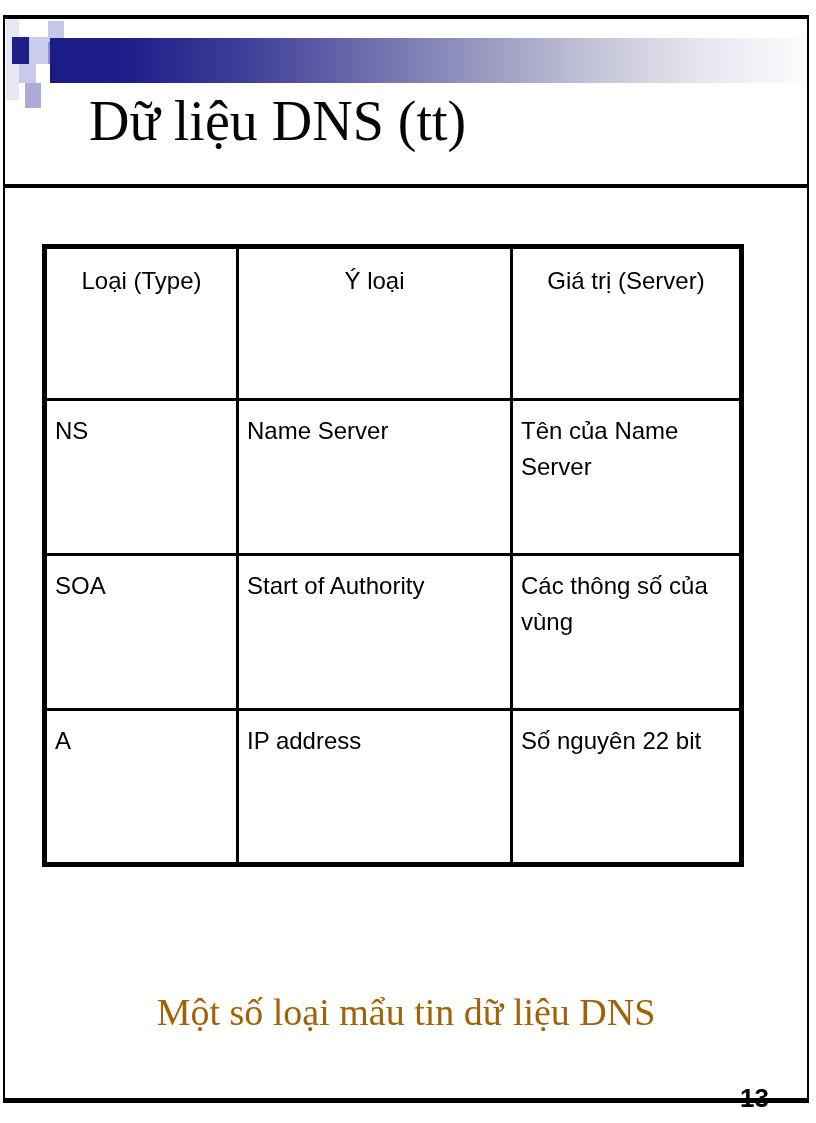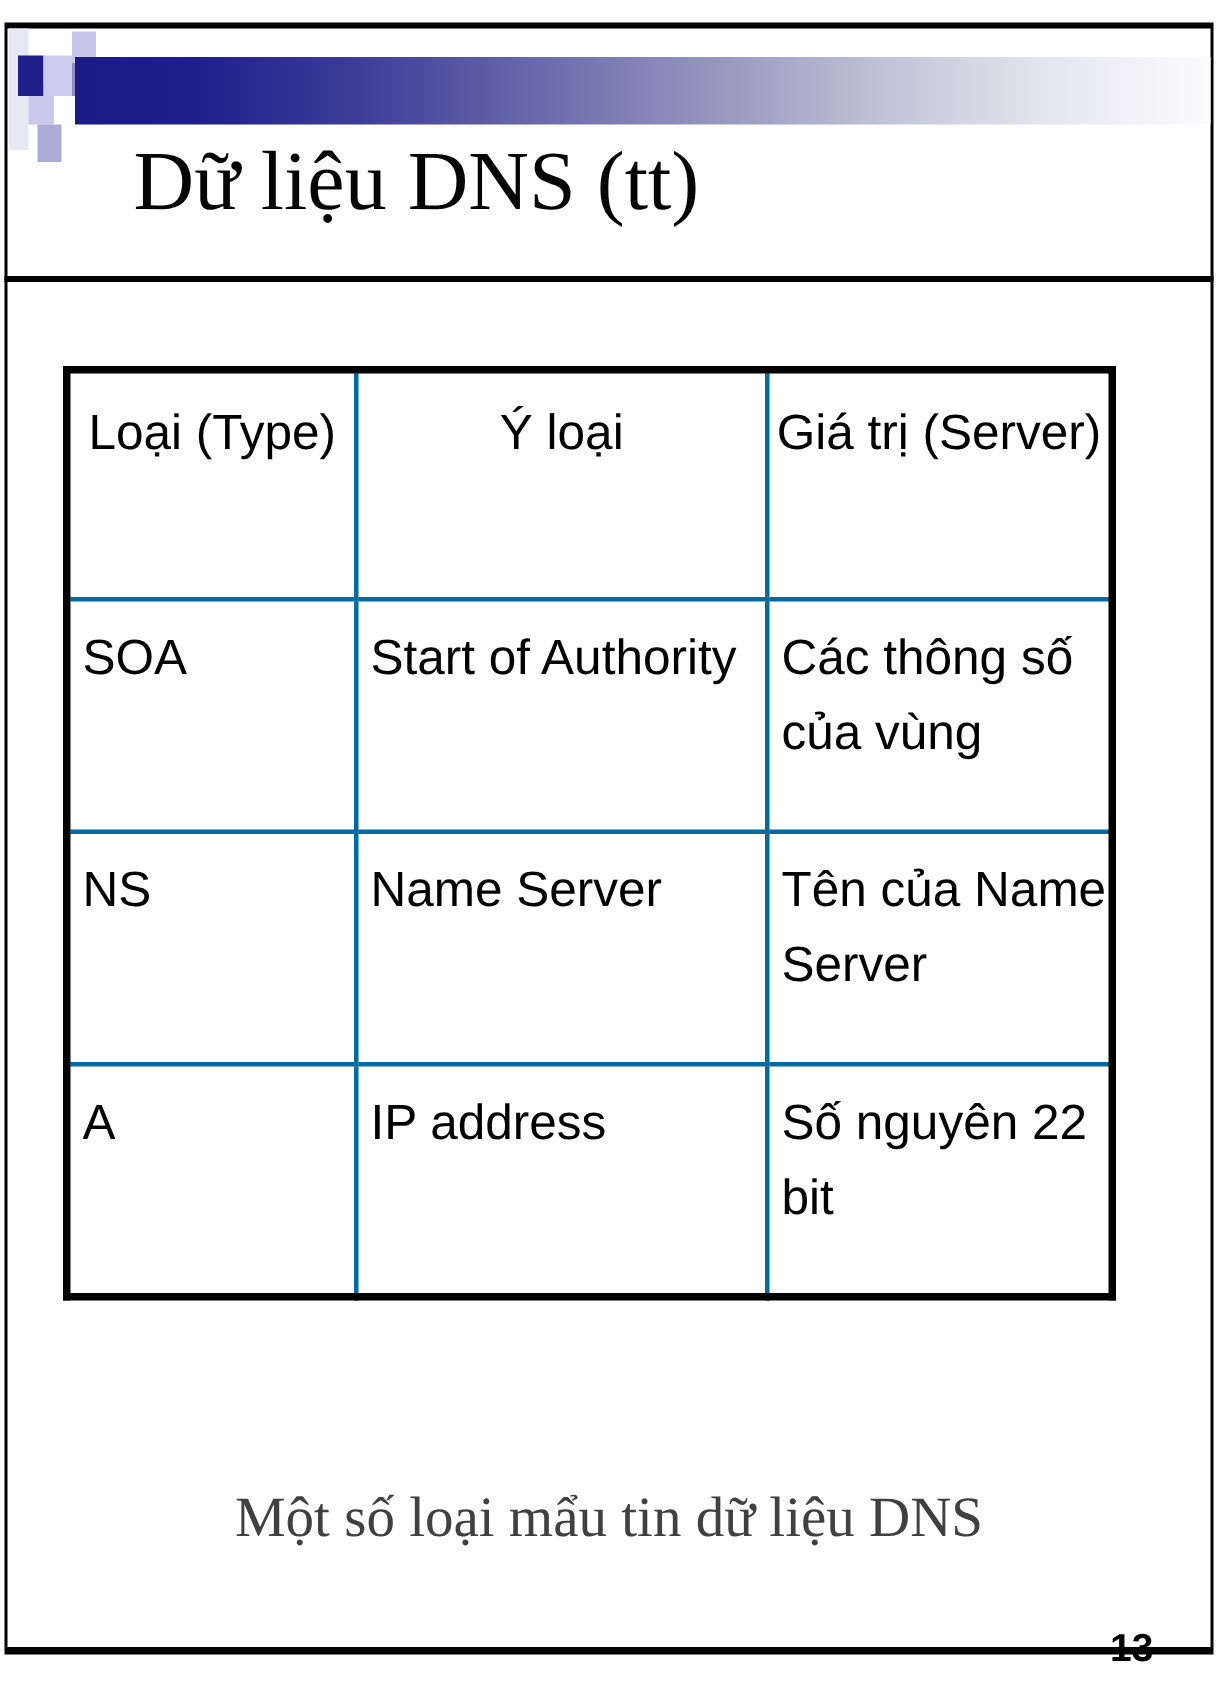--- a/index.html
+++ b/index.html
@@ -42,43 +42,43 @@
     white-space:nowrap;
     margin-left:44px;
   }
 
   .dns-table {
     position:absolute; left:42px; top:244px;
     border-collapse:collapse; table-layout:fixed;
     background:#fff;
   }
   .dns-table th, .dns-table td {
-    border:3px solid #0369a1;
-    font-size:33px;
+    border:3px solid #000000;
+    font-size:24px;
     line-height:1.5;
     vertical-align:top;
     overflow:hidden;
   }
   .dns-table { border:5px solid #000; }
   .dns-table tr.hdr  { height:153px; }
   .dns-table tr.body { height:155px; }
   .dns-table th {
     font-weight:normal; text-align:center;
     padding:14px 4px 0 4px;
   }
   .dns-table td {
     text-align:left;
     padding:12px 0 0 8px;
   }
 
   .caption {
     position:absolute; left:3px; top:990px; width:806px;
     text-align:center;
     font-family:"Liberation Serif","DejaVu Serif",serif;
-    font-size:38px; line-height:1.2; color:#404040;
+    font-size:38px; line-height:1.2; color:#a16207;
   }
   .page-number {
     position:absolute; left:740px; top:1083px; width:48px;
     font-size:26px; font-weight:bold; text-align:left;
     font-family:"Liberation Sans","DejaVu Sans",sans-serif;
   }
 </style>
 </head>
 <body>
 
@@ -105,28 +105,28 @@
       <col style="width:274px">
       <col style="width:230px">
     </colgroup>
     <tbody>
       <tr class="hdr">
         <th>Loại (Type)</th>
         <th>Ý loại</th>
         <th>Giá trị (Server)</th>
       </tr>
       <tr class="body">
+        <td>NS</td>
+        <td>Name Server</td>
+        <td>Tên của Name Server</td>
+      </tr>
+      <tr class="body">
         <td>SOA</td>
         <td>Start of Authority</td>
         <td>Các thông số của vùng</td>
-      </tr>
-      <tr class="body">
-        <td>NS</td>
-        <td>Name Server</td>
-        <td>Tên của Name Server</td>
       </tr>
       <tr class="body">
         <td>A</td>
         <td>IP address</td>
         <td>Số nguyên 22 bit</td>
       </tr>
     </tbody>
   </table>
 
   <div class="caption">Một số loại mẩu tin dữ liệu DNS</div>

